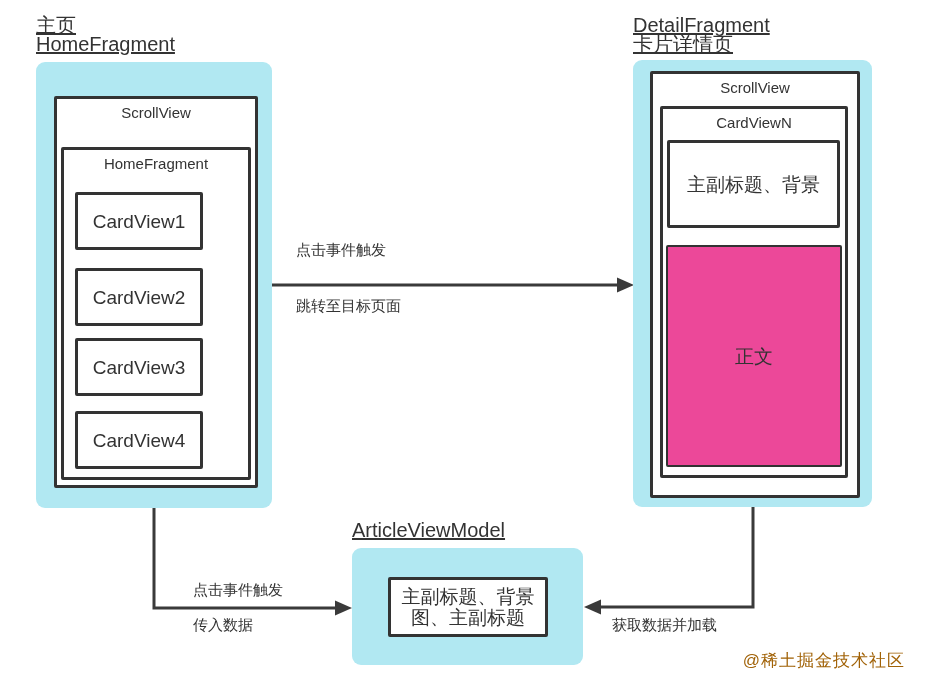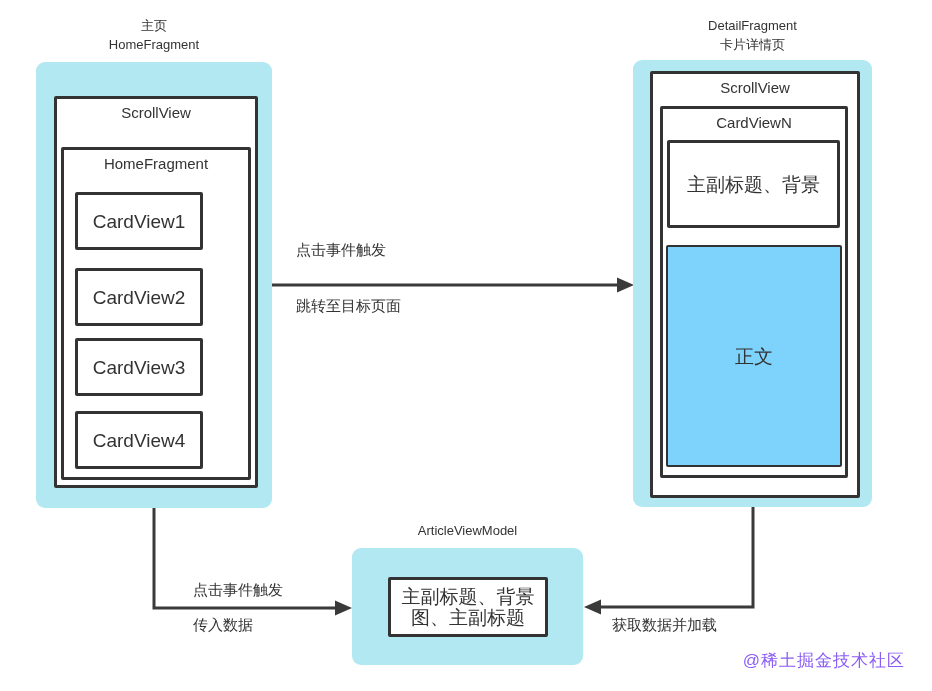--- a/index.html
+++ b/index.html
@@ -7,27 +7,27 @@
   body {
     position:relative;
     background:#ffffff;
     font-family:"Liberation Sans","DejaVu Sans",sans-serif;
     color:#333333;
     overflow:hidden;
   }
   .abs { position:absolute; }
   .panel { background:#b1e8f2; border-radius:9px; }
   .box { background:#ffffff; border:3px solid #333333; border-radius:2px; }
-  .box-thin { background:#7dd3fc; border:2px solid #333333; border-radius:2px; }
+  .box-thin { background:#ec4899; border:2px solid #333333; border-radius:2px; }
   .box-label { text-align:center; padding-top:4px; font-size:15px; line-height:19px; }
   .center-label {
     display:flex; align-items:center; justify-content:center;
     text-align:center; font-size:19px; line-height:21px; height:100%;
   }
-  .title { text-align:center; font-size:13px; line-height:19px; }
+  .title { text-align:left; font-size:20px; line-height:19px;text-decoration:underline; }
   .arrow-label { text-align:left; font-size:15px; line-height:19px; }
 
   
   #home-title        { left:36px;  top:16px;  width:236px; }
   #home-panel        { left:36px;  top:62px;  width:236px; height:446px; }
   #home-scrollview   { left:54px;  top:96px;  width:204px; height:392px; }
   #home-recyclerview { left:61px;  top:147px; width:190px; height:333px; }
   .card              { left:75px;  width:128px; height:58px; }
   #card-1 { top:192px; }
   #card-2 { top:268px; }
@@ -51,21 +51,21 @@
   #nav-label-top    { left:296px; top:240px; width:300px; }
   #nav-label-bottom { left:296px; top:296px; width:300px; }
   #pass-label-top   { left:193px; top:580px; width:150px; }
   #pass-label-bottom{ left:193px; top:615px; width:150px; }
   #load-label       { left:612px; top:615px; width:150px; }
 
   #arrow-layer { left:0; top:0; width:932px; height:691px; pointer-events:none; }
 
   #watermark {
     right:27px; top:649px;
-    font-size:17px; color:#8b5cf6; letter-spacing:1px;
+    font-size:17px; color:#a16207; letter-spacing:1px;
   }
 </style>
 </head>
 <body>
 
 <svg id="arrow-layer" class="abs" viewBox="0 0 932 691" xmlns="http://www.w3.org/2000/svg">
   <g>
     <line x1="272" y1="285" x2="618" y2="285" stroke="#3a3a3a" stroke-width="3"></line>
     <polygon points="617,277.5 634,285 617,292.5" fill="#3a3a3a"></polygon>
   </g>

